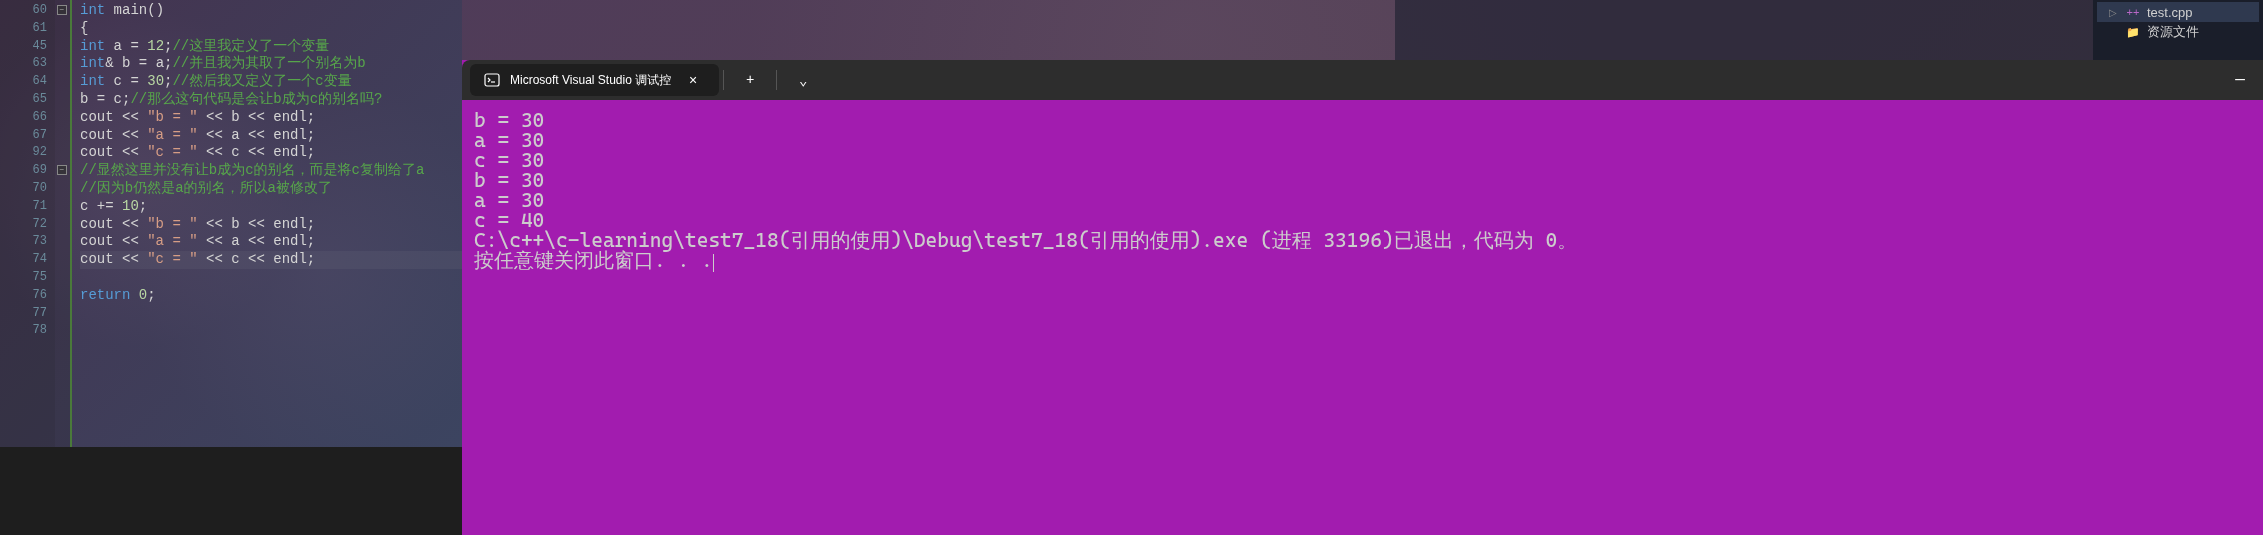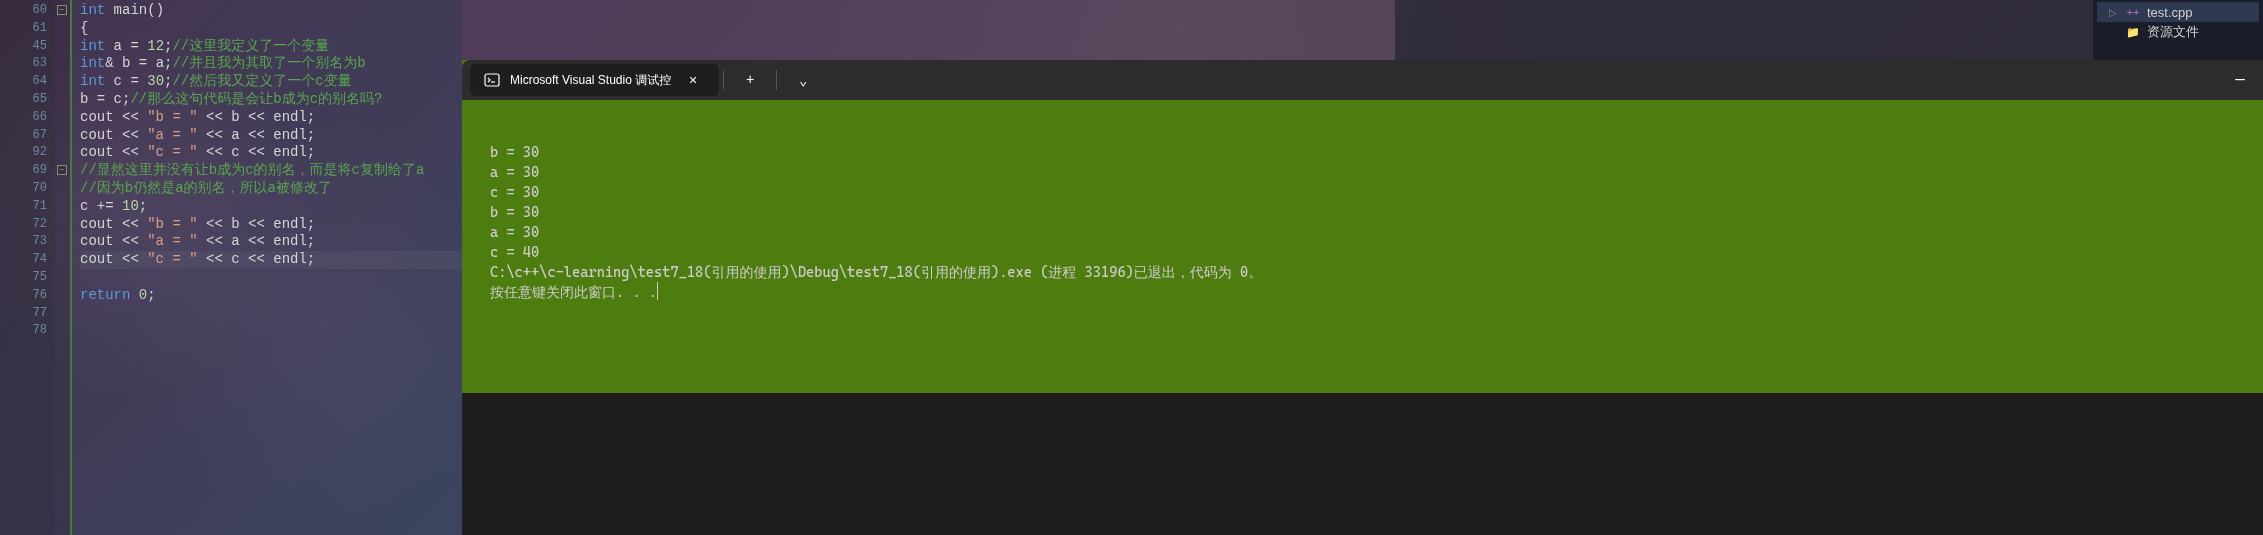--- a/index.html
+++ b/index.html
@@ -10,21 +10,21 @@
       overflow: hidden;
       width: 2263px;
       height: 535px;
       position: relative;
     }
     .editor-area {
       position: absolute;
       left: 0;
       top: 0;
       width: 462px;
-      height: 535px;
+      height: 447px;
       background: linear-gradient(135deg, rgba(70,50,80,0.85), rgba(60,70,100,0.85)), 
                   radial-gradient(circle at 30% 40%, rgba(220,180,200,0.5), transparent 40%),
                   radial-gradient(circle at 70% 60%, rgba(200,160,190,0.4), transparent 45%);
       background-color: #3a3a4a;
       display: flex;
       font-size: 14px;
       line-height: 17.8px;
     }
     .gutter-left {
       width: 55px;
@@ -69,22 +69,22 @@
     .str { color: #d69d85; }
     .num { color: #b8d7a3; }
     .cmt { color: #57a64a; }
     .id { color: #d4d4d4; }
     
     .terminal-window {
       position: absolute;
       left: 462px;
       top: 60px;
       width: 1801px;
-      height: 333px;
-      background: #4d7c0f;
+      height: 475px;
+      background: #a21caf;
       display: flex;
       flex-direction: column;
     }
     .terminal-titlebar {
       height: 40px;
       background: #2d2d2d;
       display: flex;
       align-items: center;
       position: relative;
       border-top-left-radius: 8px;
@@ -146,26 +146,25 @@
       width: 46px;
       height: 32px;
       display: flex;
       align-items: center;
       justify-content: center;
       cursor: pointer;
       color: #ffffff;
     }
     .terminal-body {
       flex: 1;
-      padding: 10px 28px;
+      padding: 10px 12px;
       font-family: "Cascadia Mono", Consolas, monospace;
-      font-size: 14px;
+      font-size: 20px;
       line-height: 20px;
       color: #cccccc;
-      margin-top: 32px;
     }
     .terminal-body div { white-space: pre; }
     .cursor-line::after {
       content: "";
       display: inline-block;
       width: 1px;
       height: 18px;
       background: #cccccc;
       vertical-align: text-bottom;
     }

